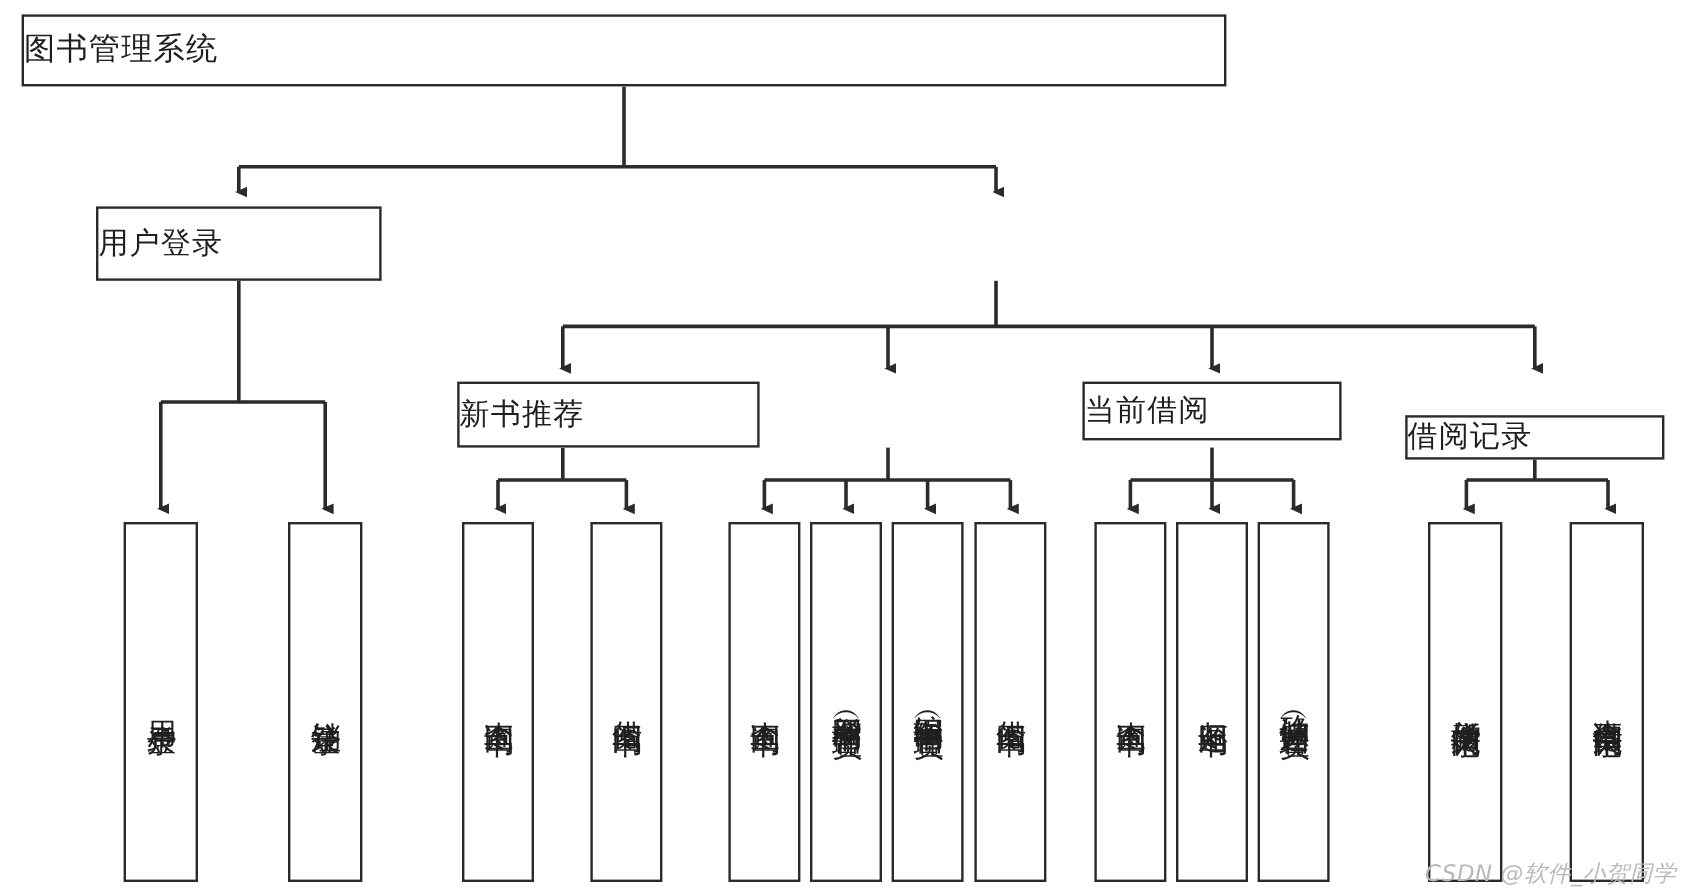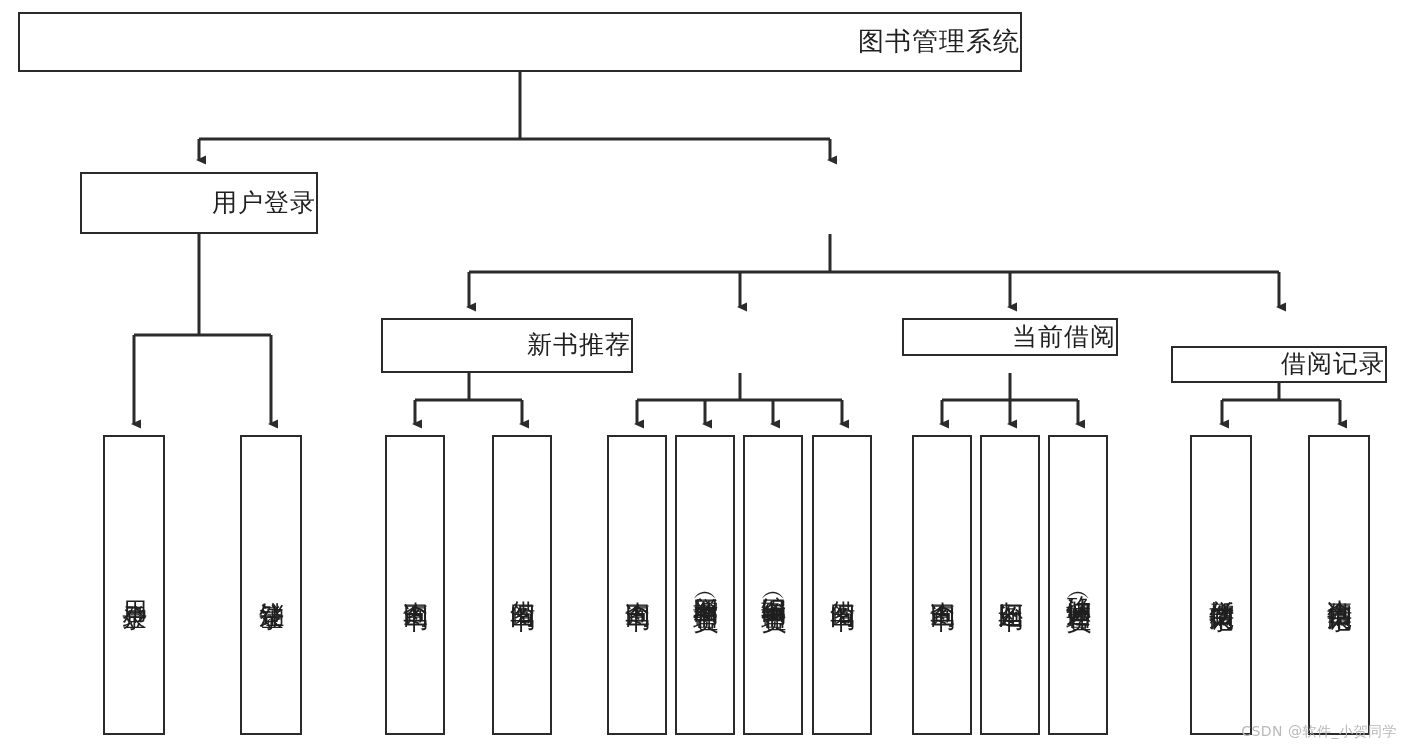--- a/index.html
+++ b/index.html
@@ -26,21 +26,21 @@
     height: 747px;
     pointer-events: none;
   }
   .node {
     position: absolute;
     box-sizing: border-box;
     background: #ffffff;
     border: 2.5px solid #2b2b2b;
     display: flex;
     align-items: center;
-    justify-content: flex-end;
+    justify-content: flex-start;
     z-index: 2;
   }
   .node .label {
     font-size: 25px;
     line-height: 1.15;
     letter-spacing: 1px;
     color: #1f1f1f;
     white-space: nowrap;
   }
   .node.vertical {
@@ -56,25 +56,26 @@
     letter-spacing: 2px;
     white-space: nowrap;
   }
   .node.root .label {
     font-size: 26px;
   }
   #watermark {
     position: absolute;
     right: 8px;
     bottom: 6px;
-    font-size: 14px;
+    font-size: 19px;
     color: #b9b9b9;
     letter-spacing: 0.5px;
     z-index: 5;
     white-space: nowrap;
+    font-style: italic;
   }
 </style>
 </head>
 <body>
 
 <div id="stage">
 
   <svg id="edges" viewBox="0 0 1405 747" xmlns="http://www.w3.org/2000/svg">
     <defs>
       <marker id="arrow" markerWidth="10" markerHeight="10" refX="5" refY="7" orient="auto" markerUnits="userSpaceOnUse">
@@ -129,21 +130,21 @@
     <span class="label">图书管理系统</span>
   </div>
 
   <div class="node" style="left:80px; top:172px; width:238px; height:62px;">
     <span class="label">用户登录</span>
   </div>
 
   <div class="node" style="left:361px; top:318px; width:252px; height:55px;margin-left:20px;">
     <span class="label">新书推荐</span>
   </div>
-  <div class="node" style="left:902px; top:318px; width:216px; height:38px;">
+  <div class="node" style="left:902px; top:318px; width:216px; height:49px;">
     <span class="label">当前借阅</span>
   </div>
   <div class="node" style="left:1171px; top:318px; width:216px; height:37px;margin-top:28px;">
     <span class="label">借阅记录</span>
   </div>
 
   <div class="node vertical" style="left:103px; top:435px; width:62px; height:300px;">
     <span class="label">用户登录</span>
   </div>
   <div class="node vertical" style="left:240px; top:435px; width:62px; height:300px;">

